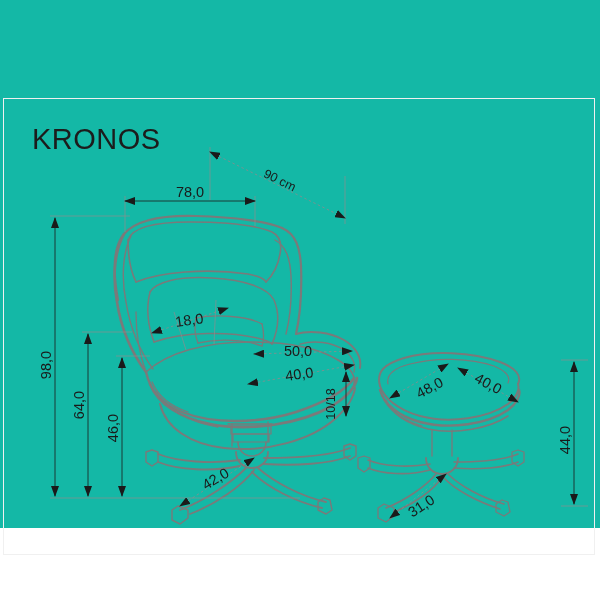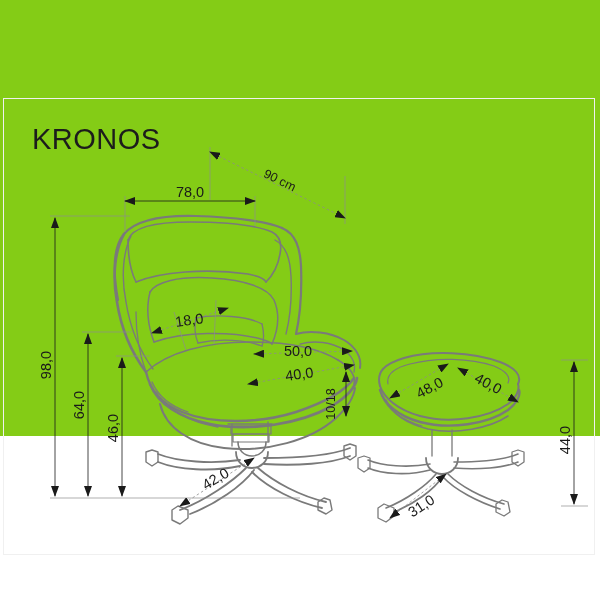--- a/index.html
+++ b/index.html
@@ -1,19 +1,19 @@
 <!DOCTYPE html>
 <html><head>
 <meta charset="utf-8">
 <title>KRONOS</title>
 <style>
   html,body{margin:0;padding:0;background:#ffffff;}
   body{width:600px;height:600px;overflow:hidden;
        font-family:"Liberation Sans",sans-serif;color:#1a1a1a;}
-  #sheet{position:relative;width:600px;height:436px;background:#84cc16;}
+  #sheet{position:relative;width:600px;height:528px;background:#14b8a6;}
   #frame{position:absolute;left:3px;top:98px;width:592px;height:457px;
          border:1px solid #f0f0f0;box-sizing:border-box;}
   #title{position:absolute;left:32px;top:123px;font-size:29px;letter-spacing:.5px;
          color:#1c1c1c;white-space:nowrap;}
   svg{position:absolute;left:0;top:0;width:600px;height:600px;overflow:visible;}
   .dimtxt{font-family:"Liberation Sans",sans-serif;font-size:14.5px;fill:#1a1a1a;}
   .dimtxt.sm{font-size:12.5px;}
 </style>
 </head>
 <body>

